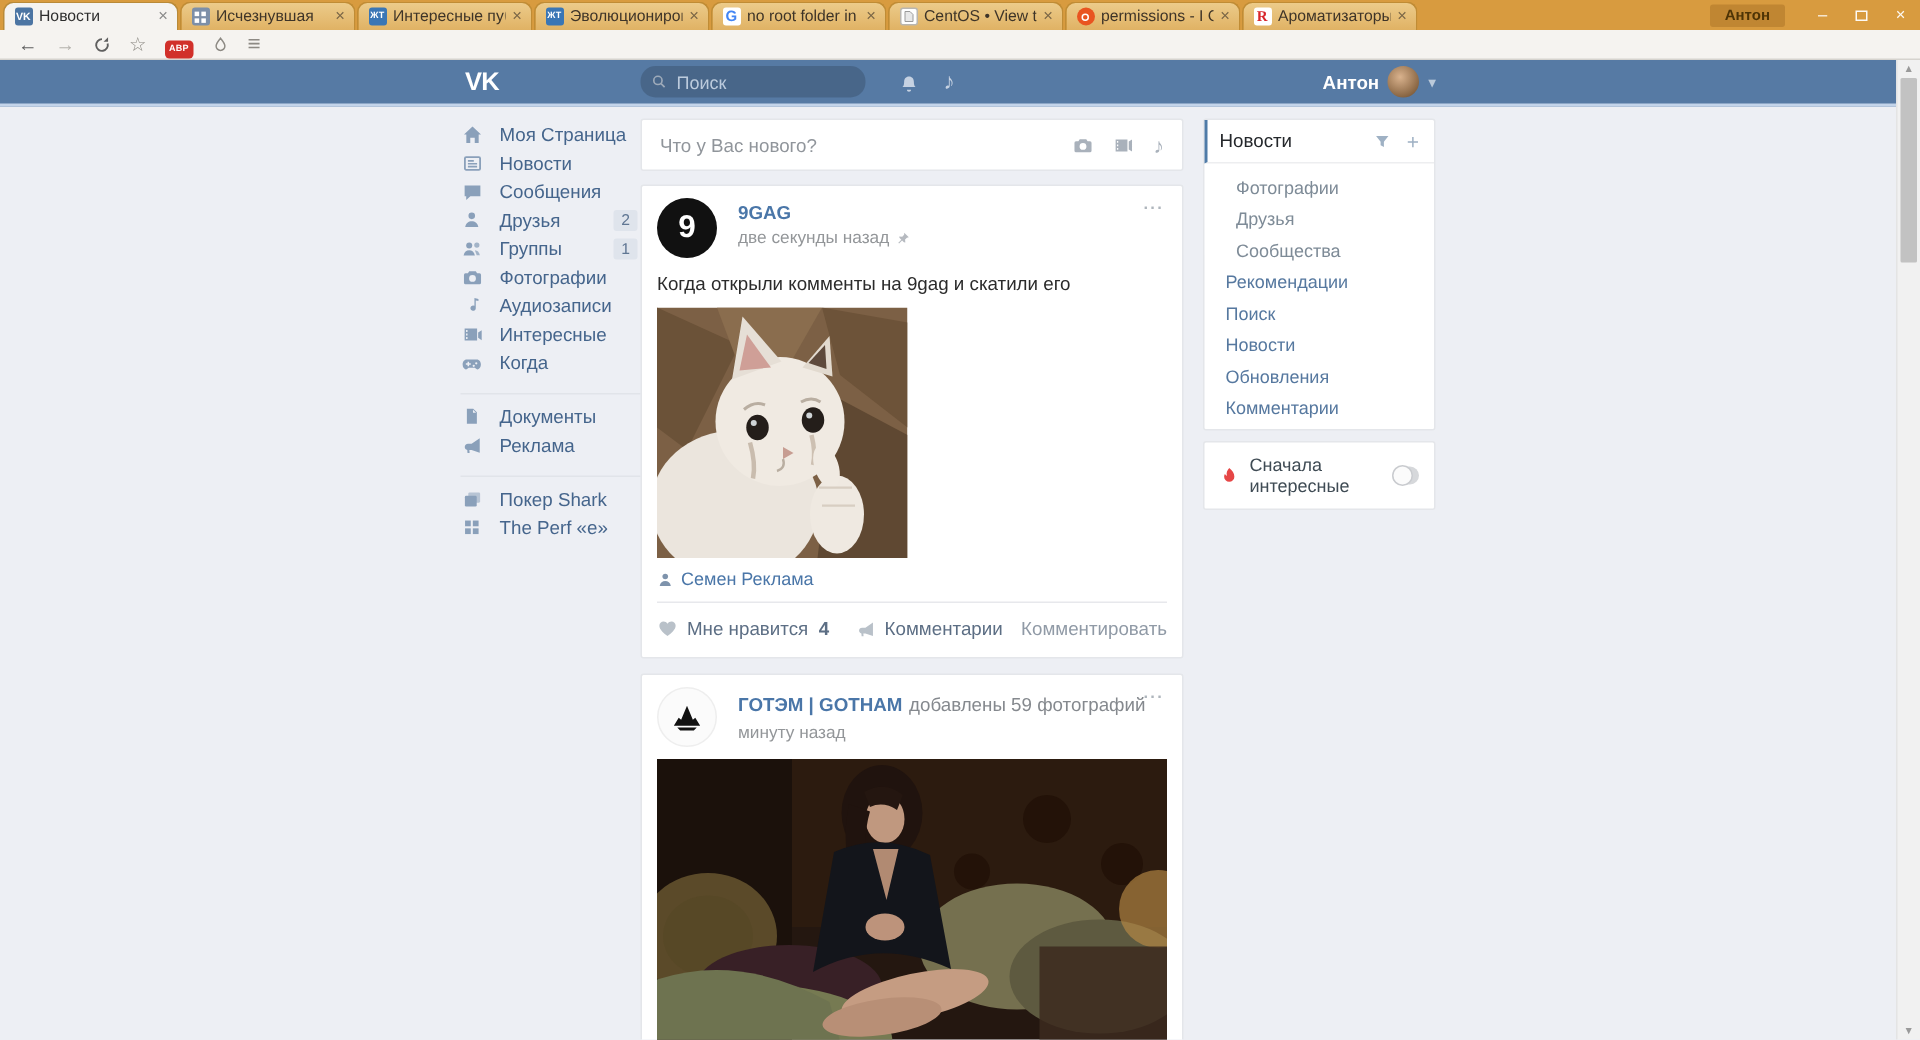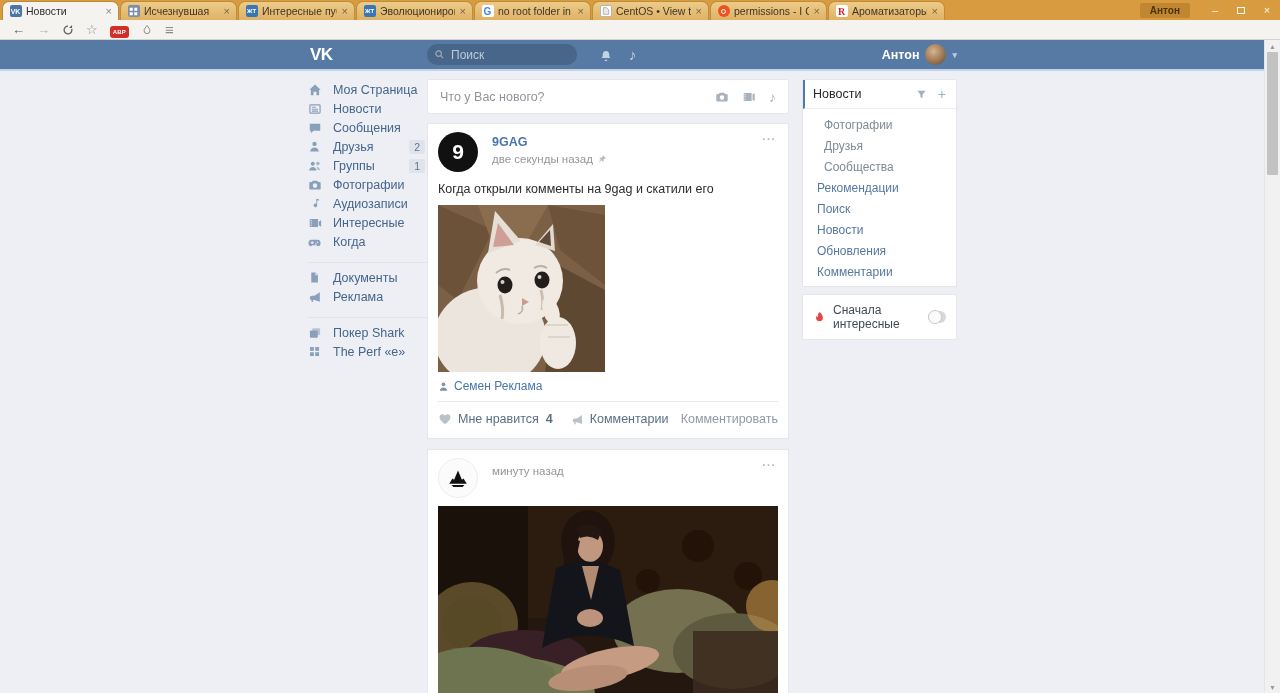--- a/index.html
+++ b/index.html
@@ -477,20 +477,24 @@
       </div>
 
       <div class="card post" style="margin-top:10px;">
         <div class="post-head">
           <div class="ava ava-gotham">
               <svg viewBox="0 0 16 16" width="26" height="26" fill="currentColor">
                 <path d="M2.6 11.6l2-3.3 1 .8L8 3.4l2.4 5.7 1-.8 2 3.3zM4 12.3h8l-1.2 1.2H5.2z"></path>
               </svg>
             </div>
           <div class="p-info">
+            <div>
+              <span class="p-name">ГОТЭМ | GOTHAM</span>
+              <span class="p-action">добавлены 59 фотографий</span>
+            </div>
             <div class="p-time">
                 <span>минуту назад</span>
               </div>
           </div>
           <span class="p-dots">...</span>
         </div>
 
         <svg class="p-img photo-grid" viewBox="0 0 340 192" width="340" height="192" style="margin-top:4px;">
           <rect width="340" height="192" fill="#241710"></rect>
           <rect x="85" width="255" height="112" fill="#2c1b0f"></rect>

